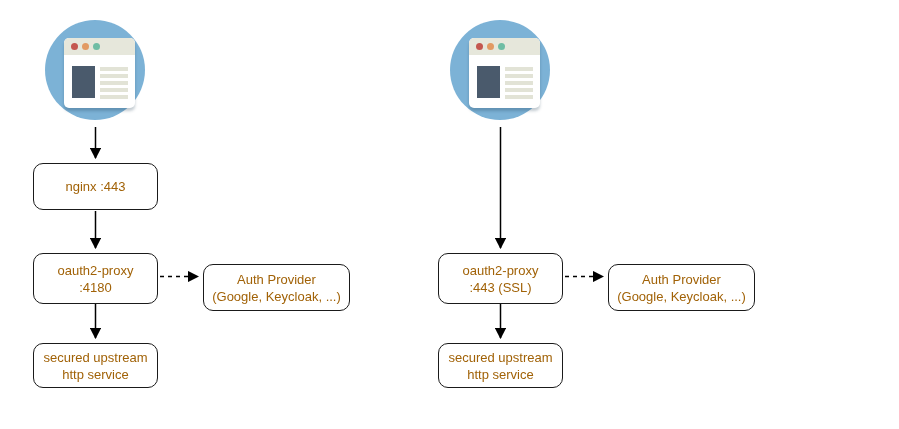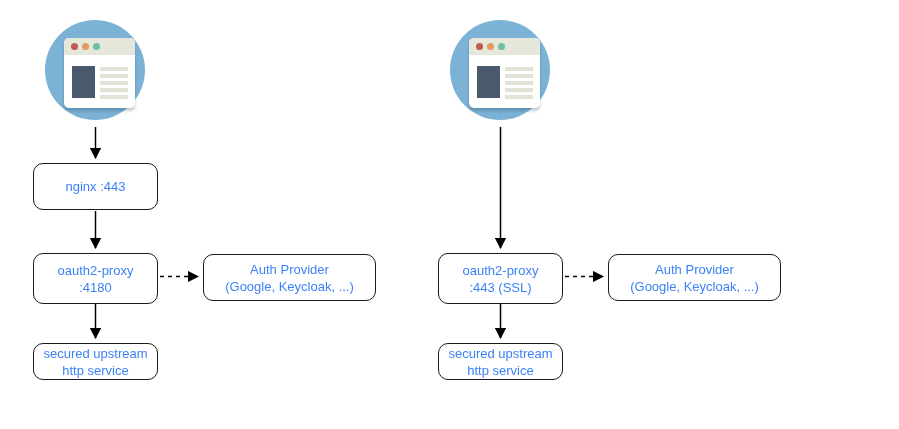--- a/index.html
+++ b/index.html
@@ -32,27 +32,27 @@
   .bbody { display:flex; padding:11px 0 0 8px; gap:5px; }
   .thumb { width:23px; height:32px; background:#4A5A6C; }
   .tlines { display:flex; flex-direction:column; gap:3.5px; margin-top:1px; }
   .tline { width:28px; height:3.5px; background:#E2E3D6; }
 
   
   .box {
     position:absolute; box-sizing:border-box;
     background:#ffffff; border:1.5px solid #1a1a1a; border-radius:10px;
     display:flex; flex-direction:column; align-items:center; justify-content:center;
-    font-size:13px; line-height:17px; color:#3b82f6; text-align:center;
+    font-size:13px; line-height:17px; color:#a16207; text-align:center;
     padding:2px 1px;
   }
   .box-nginx    { left:33px;  top:163px; width:125px; height:47px; }
   .box-proxy    { left:33px;  top:253px; width:125px; height:51px; }
-  .box-auth     { left:203px; top:254px; width:173px; height:47px; }
-  .box-upstream { left:33px;  top:343px; width:125px; height:37px; }
+  .box-auth     { left:203px; top:264px; width:147px; height:47px; }
+  .box-upstream { left:33px;  top:343px; width:125px; height:45px; }
 
   .arrows { position:absolute; left:0; top:0; pointer-events:none; }
 </style>
 </head>
 <body>
 
 <div class="canvas">
 
   <div class="diagram left">
 

